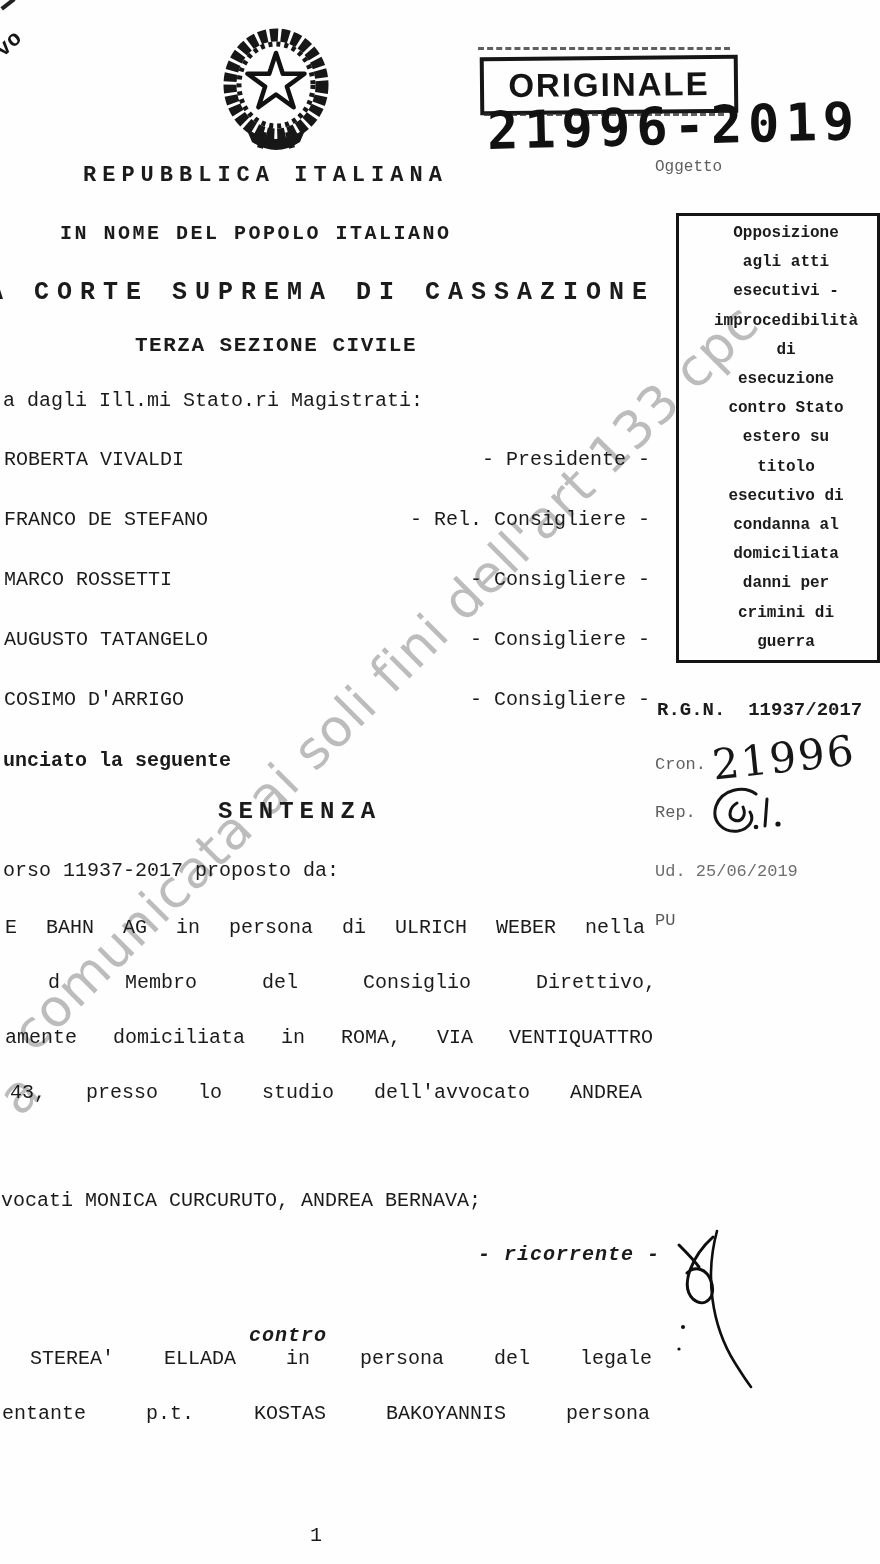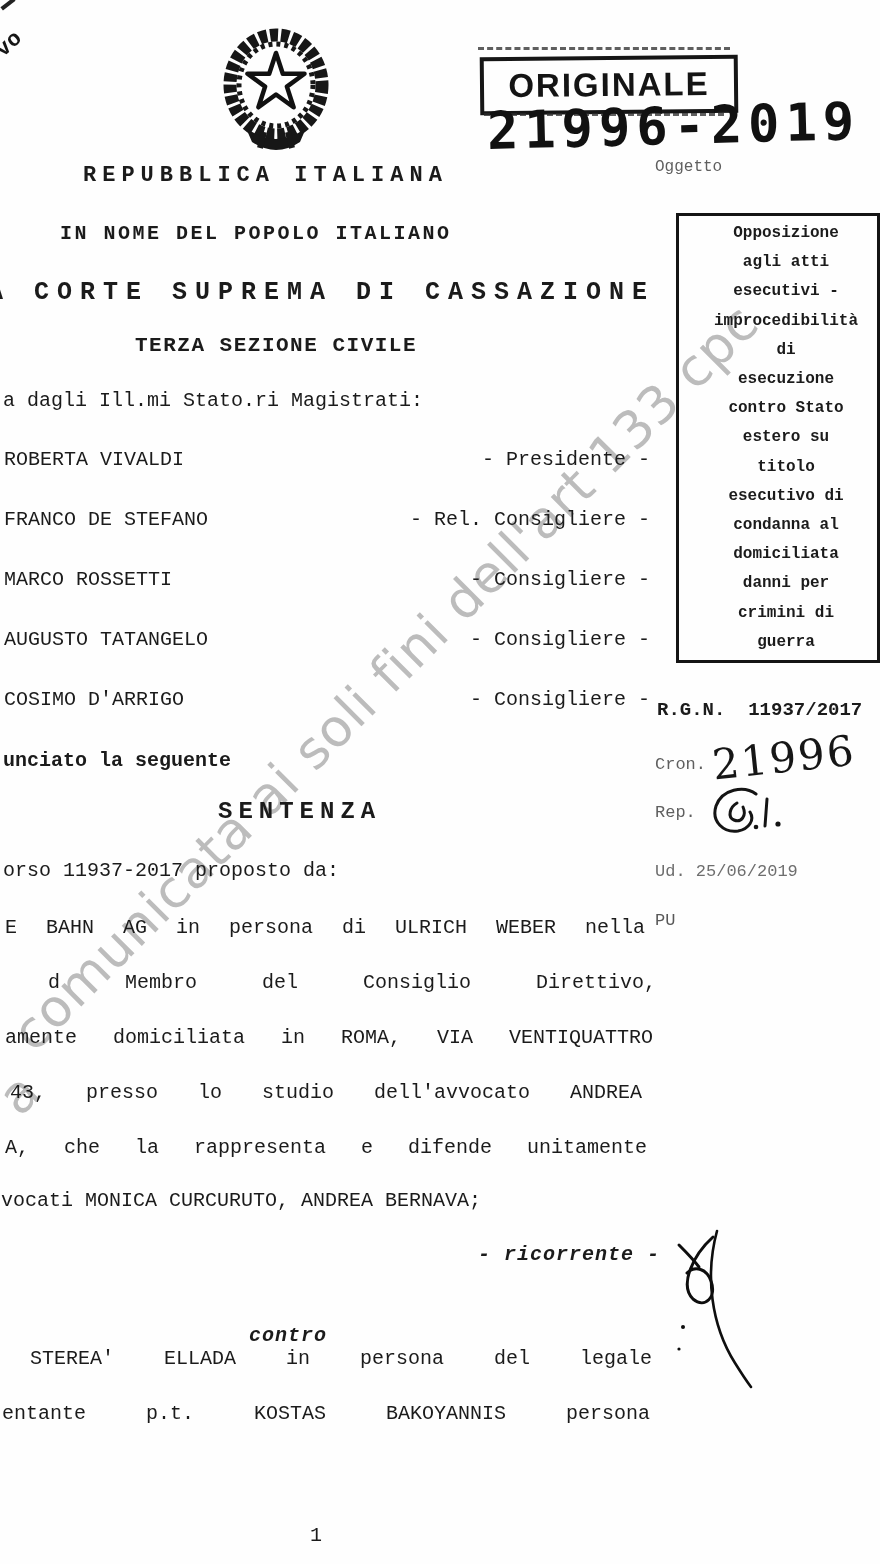--- a/index.html
+++ b/index.html
@@ -117,21 +117,20 @@
   <div class="abs mono" style="left:655px;top:911px;font-size:17px;color:#585858;">PU</div>
 
   <div class="abs body-line" style="left:3px;top:749px;font-weight:bold;">unciato la seguente</div>
   <div class="abs mono b" style="left:218px;top:798px;font-size:24px;letter-spacing:6px;">SENTENZA</div>
   <div class="abs body-line" style="left:3px;top:859px;">orso 11937-2017 proposto da:</div>
 
   <div class="abs body-line" style="left:5px;top:916px;word-spacing:17px;">E BAHN AG in persona di ULRICH WEBER nella</div>
   <div class="abs body-line" style="left:48px;top:971px;word-spacing:53px;">d Membro del Consiglio Direttivo,</div>
   <div class="abs body-line" style="left:5px;top:1026px;word-spacing:24px;">amente domiciliata in ROMA, VIA VENTIQUATTRO</div>
   <div class="abs body-line" style="left:10px;top:1081px;word-spacing:28px;">43, presso lo studio dell'avvocato ANDREA</div>
-  <div class="abs body-line" style="left:5px;top:1136px;word-spacing:23px;">A, che la rappresenta e difende unitamente</div>
   <div class="abs body-line" style="left:1px;top:1189px;">vocati MONICA CURCURUTO, ANDREA BERNAVA;</div>
 
   <div class="abs mono bi" style="left:478px;top:1243px;font-size:20px;letter-spacing:1px;white-space:pre;">- ricorrente -</div>
   <div class="abs mono bi" style="left:249px;top:1293px;font-size:20px;letter-spacing:1px;margin-top:31px;">contro</div>
 
   <div class="abs body-line" style="left:30px;top:1347px;word-spacing:38px;">STEREA' ELLADA in persona del legale</div>
   <div class="abs body-line" style="left:2px;top:1402px;word-spacing:48px;">entante p.t. KOSTAS BAKOYANNIS persona</div>
 
   <svg class="abs" style="left:635px;top:1185px;" width="160" height="220" viewBox="0 0 160 220">
     <path d="M44,60 C52,68 58,74 64,82" fill="none" stroke="#0e0e0e" stroke-width="3" stroke-linecap="round"></path>

